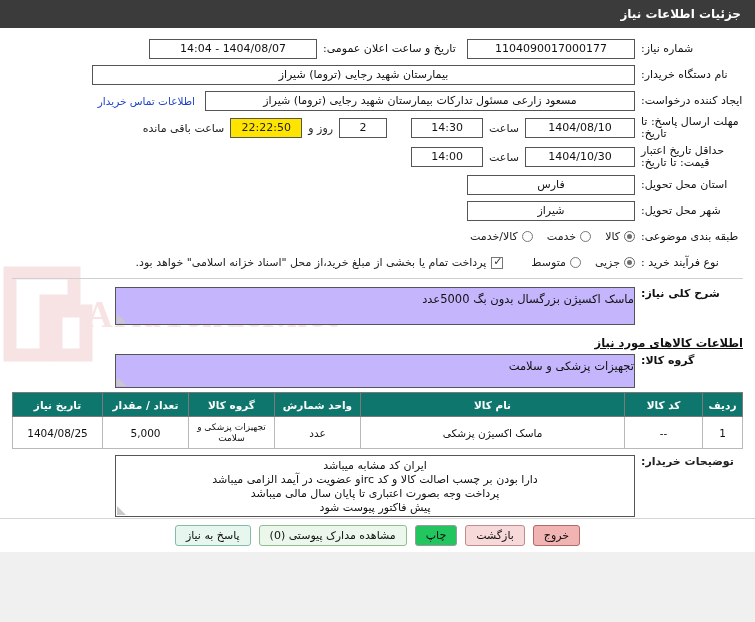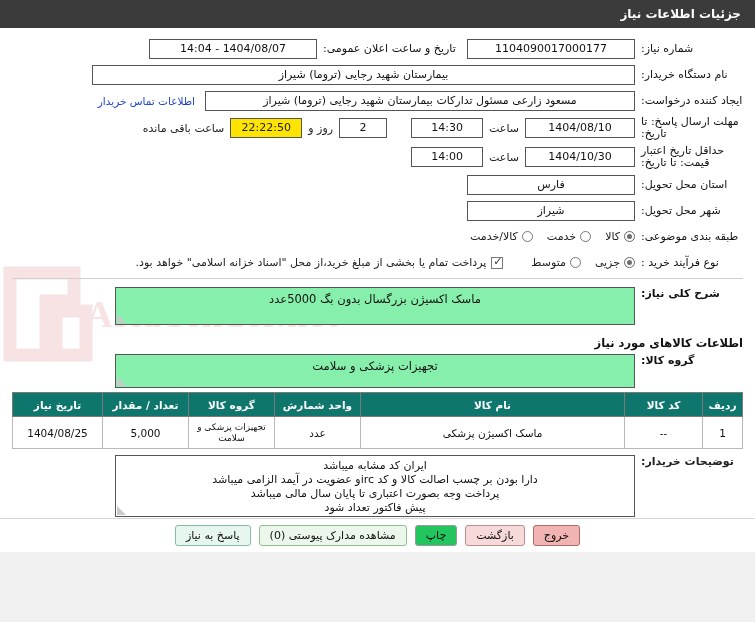--- a/index.html
+++ b/index.html
@@ -168,26 +168,26 @@
     text-align: left;
     padding-left: 6px;
     font-size: 11px;
     font-weight: bold;
     color: #111;
     line-height: 14px;
     flex: 0 0 auto;
   }
   .textarea-box {
     border: 1px solid #555;
-    background: #86efac;
+    background: #c4b5fd;
     width: 520px;
     height: 38px;
     position: relative;
     font-size: 11.5px;
-    text-align: center;
+    text-align: right;
     padding-top: 4px;
     color: #111;
   }
   .textarea-box.tall { height: 34px; }
   .resize-grip {
     position: absolute;
     left: 1px; bottom: 1px;
     width: 10px; height: 10px;
   }
   .resize-grip::after {
@@ -197,20 +197,21 @@
     width: 0; height: 0;
     border-bottom: 9px solid #c9c9c9;
     border-right: 9px solid transparent;
   }
   .sec-title {
     font-weight: bold;
     font-size: 11.5px;
     text-align: right;
     padding: 7px 0 4px 0;
     color: #111;
+    text-decoration: underline;
   }
   
   .tbl-wrap { padding: 4px 12px 0 12px; position: relative; z-index: 6; }
   table.grid {
     width: 100%;
     border-collapse: collapse;
     font-size: 10.5px;
   }
   table.grid th {
     background: #0f766e;
@@ -441,21 +442,21 @@
       </tbody>
     </table>
   </div>
 
   <div class="notes-wrap">
     <div class="notes-label">توضیحات خریدار:</div>
     <div class="notes-box">
       <div>ایران کد مشابه میباشد</div>
       <div>دارا بودن بر چسب اصالت کالا و کد ircو عضویت در آیمد الزامی میباشد</div>
       <div>پرداخت وجه بصورت اعتباری تا پایان سال مالی میباشد</div>
-      <div>پیش فاکتور تعداد شود</div>
+      <div>پیش فاکتور پیوست شود</div>
       <span class="resize-grip"></span>
     </div>
   </div>
 
   <div class="footer">
     <div class="btn red">خروج</div>
     <div class="btn pink">بازگشت</div>
     <div class="btn plain">چاپ</div>
     <div class="btn green">مشاهده مدارک پیوستی (0)</div>
     <div class="btn mint">پاسخ به نیاز</div>

